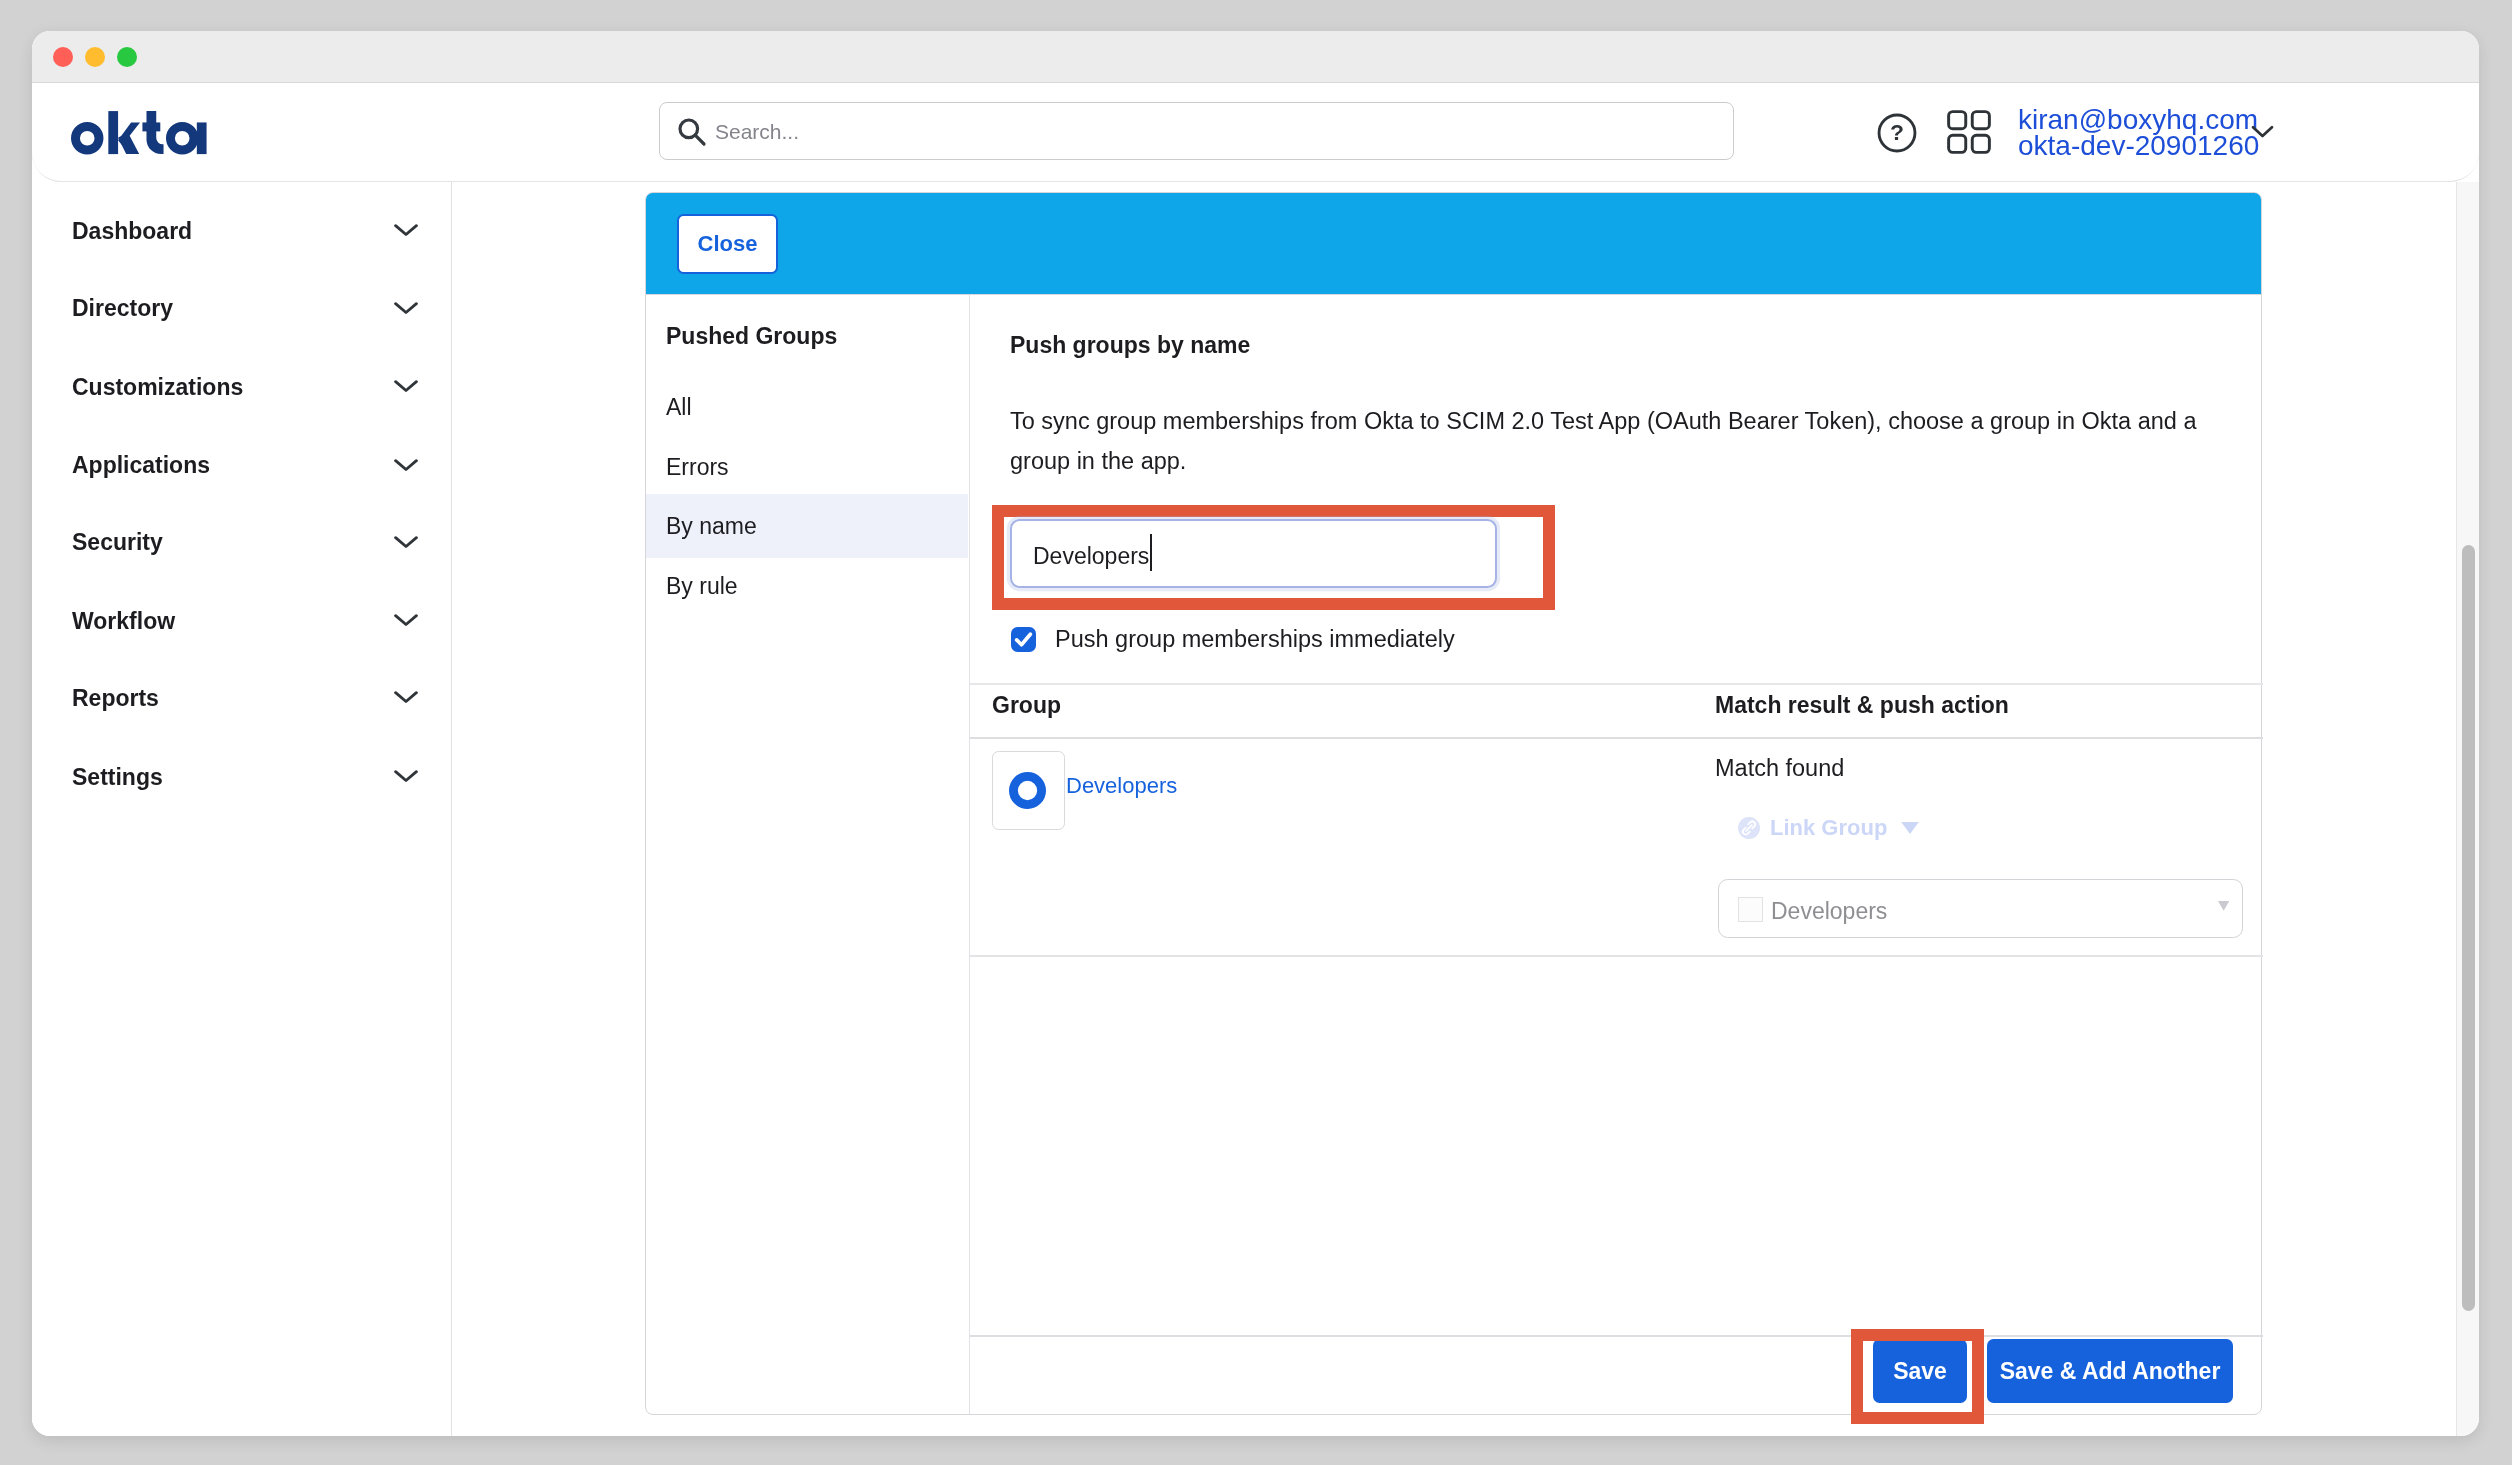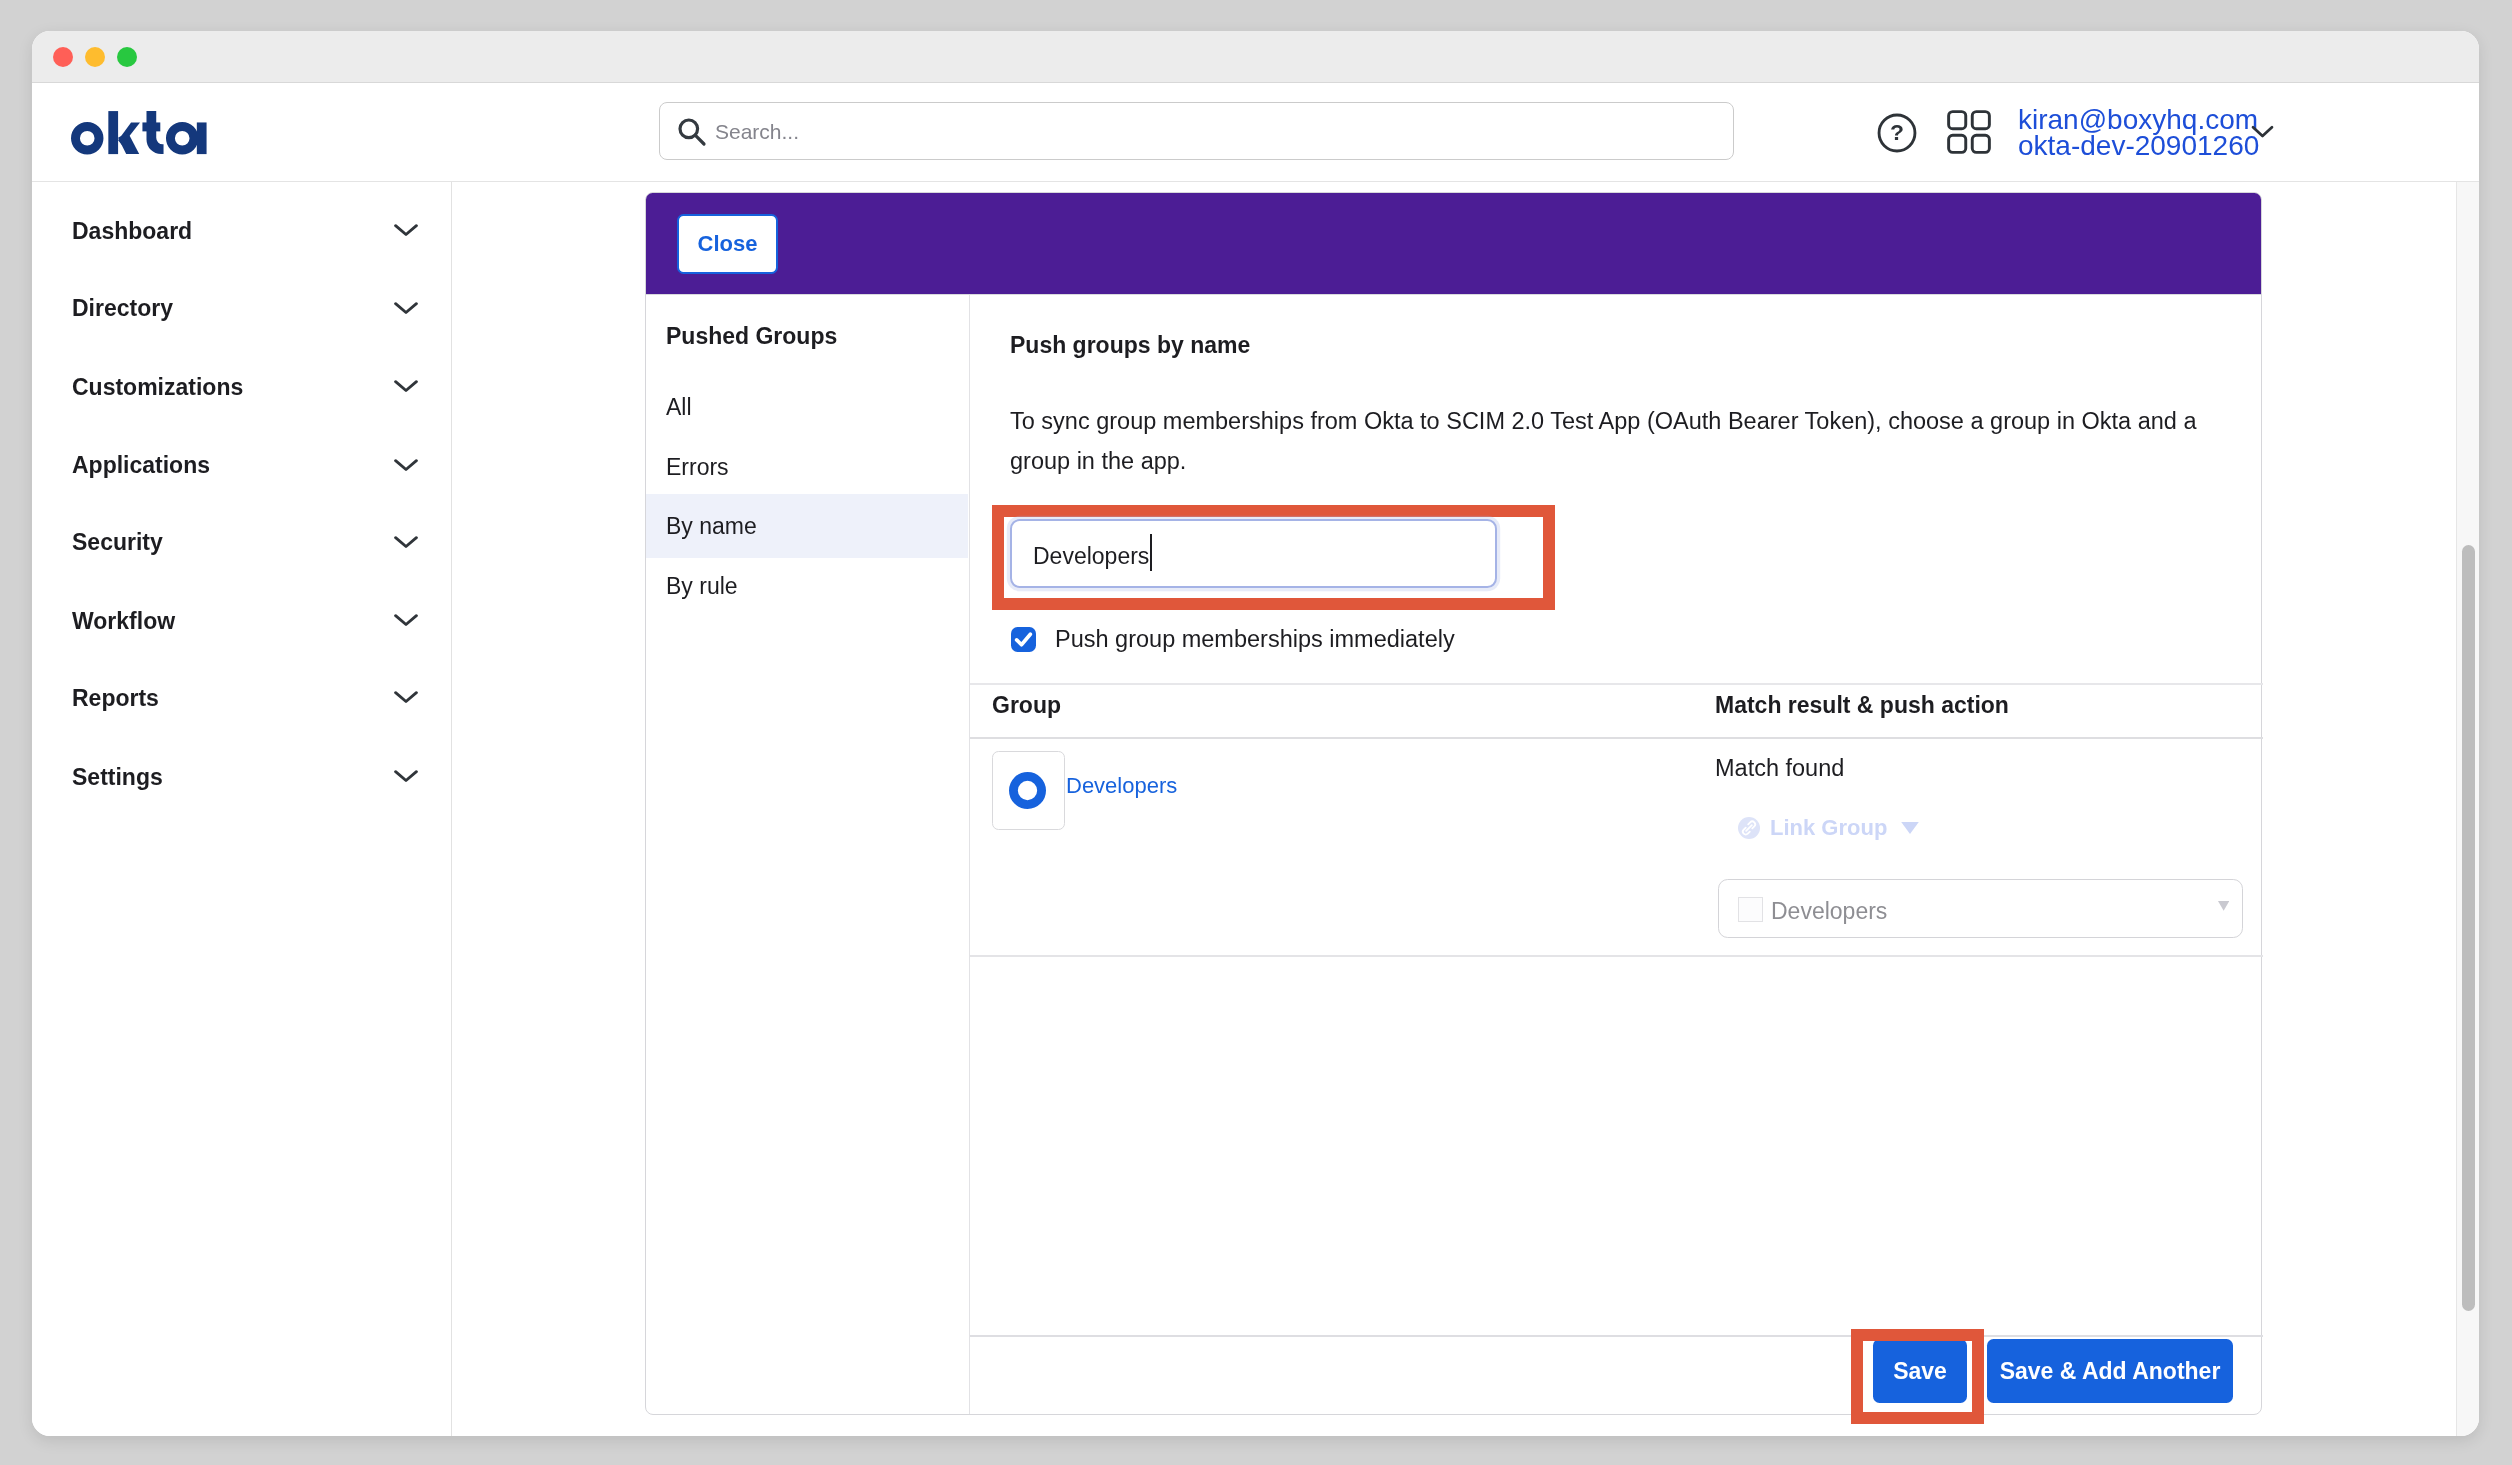--- a/index.html
+++ b/index.html
@@ -1,31 +1,31 @@
 <!DOCTYPE html>
 <html style="font-size:13px"><head>
 <meta charset="utf-8">
 <style>
   * { margin:0; padding:0; box-sizing:border-box; }
   html,body { width:2512px; height:1466px; background:#d2d2d2; font-family:"Liberation Sans", sans-serif; }
   .abs { position:absolute; }
   #win { position:absolute; left:32px; top:31px; width:2447px; height:1405px; background:#fff; border-radius:18px; box-shadow:0 4.9px 14.6px rgba(0,0,0,0.10); overflow:hidden; }
   #titlebar { position:absolute; left:0; top:0; width:100%; height:52px; background:#ececec; border-bottom:0.8px solid #d8d8d8; }
   .dot { position:absolute; top:16px; width:20px; height:20px; border-radius:50%; }
-  #header { position:absolute; left:0; top:52px; width:100%; height:99px; background:#fff; border-bottom:1.6px solid #e4e4e4; }
+  #header { position:absolute; left:0; top:52px; width:100%; height:99px; background:#fff; border-bottom:1.6px solid #e4e4e4;border-radius:29px; }
   #search { position:absolute; left:627px; top:19.4px; width:1075px; height:58px; border:1.6px solid #cbcbcb; border-radius:8px; background:#fff; }
   #search .ph { position:absolute; left:55px; top:17px; font-size:21px; color:#84848c; }
   #userblock { position:absolute; left:1986px; top:23.5px; font-size:28px; color:#1d4ed8; line-height:26px; }
   #sidebar { position:absolute; left:0; top:151px; width:420px; height:1255px; background:#fff; border-right:1.6px solid #e2e2e2; }
   .navitem { position:absolute; left:40px; font-size:23px; font-weight:bold; color:#1d1d21; }
   .navchev { position:absolute; left:362px; }
   #gutter { position:absolute; left:2424px; top:151px; width:23.5px; height:1255px; background:#f7f7f7; border-left:0.8px solid #e6e6e6; }
   #thumb { position:absolute; left:4.9px; top:363px; width:13px; height:766px; background:#bdbdbd; border-radius:7.3px; }
   #panel { position:absolute; left:613px; top:161px; width:1617px; height:1223px; background:#fff; border:1.6px solid #d6d6da; border-radius:8px; }
-  #panelhead { position:absolute; left:0; top:0; width:100%; height:102px; background:#4c1d95; border-bottom:1.6px solid #d9d9dd; border-radius:6.5px 6.5px 0 0; }
+  #panelhead { position:absolute; left:0; top:0; width:100%; height:102px; background:#0ea5e9; border-bottom:1.6px solid #d9d9dd; border-radius:6.5px 6.5px 0 0; }
   #closebtn { position:absolute; left:31px; top:21px; width:101px; height:60px; border:2.4px solid #1662dd; border-radius:6.5px; background:#fff; color:#1662dd; font-weight:bold; font-size:22px; text-align:center; line-height:55px; }
   #subnav { position:absolute; left:0; top:102px; width:324px; height:1119px; border-right:1.6px solid #e2e2e5; }
   .snitem { position:absolute; left:20px; font-size:23px; color:#1d1d21; }
   #snhl { position:absolute; left:0; top:199px; width:322px; height:64px; background:#eef1fa; }
   #content { position:absolute; left:324px; top:102px; width:1293px; height:1121px; }
   .h2 { font-weight:bold; font-size:23px; color:#1d1d21; }
   #para { position:absolute; left:40px; top:106px; width:1206px; font-size:23.5px; line-height:40px; color:#1d1d21; }
   #orange1 { position:absolute; left:22px; top:210px; width:563px; height:105px; border:12px solid #e0573a; }
   #input1 { position:absolute; left:40px; top:224px; width:487px; height:69px; border:2.4px solid #a5b3e6; box-shadow:0 0 0 3.2px rgba(170,184,231,0.28); border-radius:9.7px; background:#fff; }
   #input1 .txt { position:absolute; left:21px; top:22px; font-size:23px; color:#1d1d21; }

